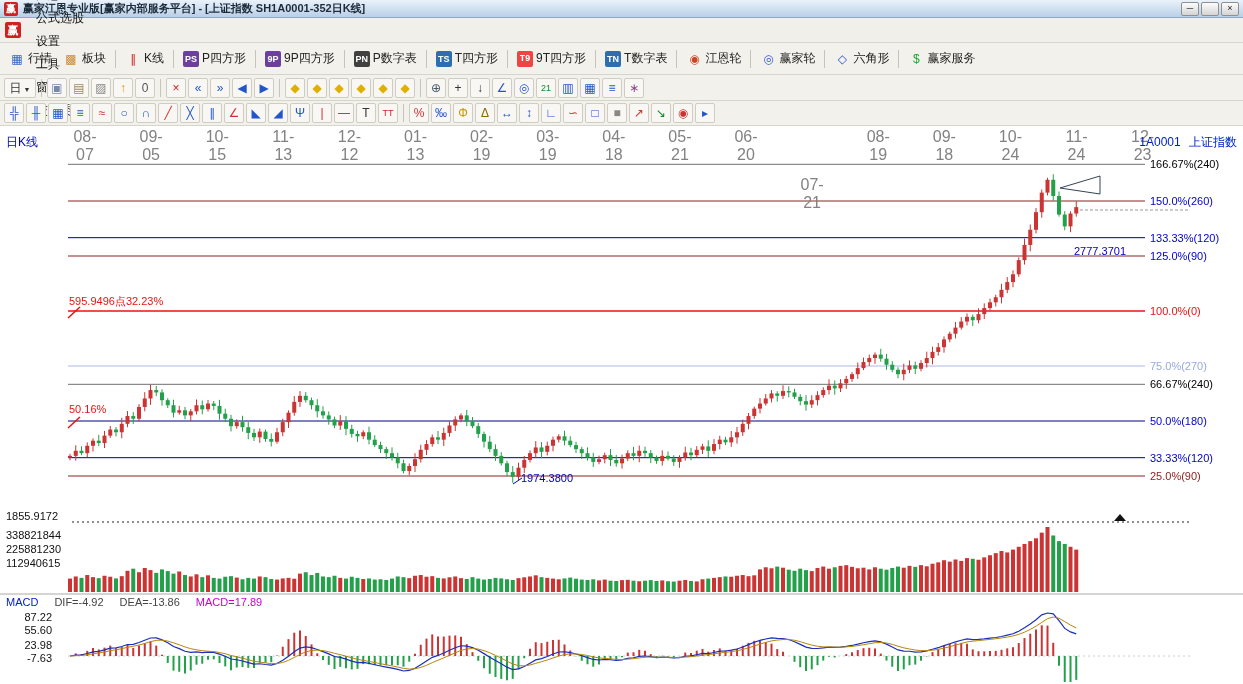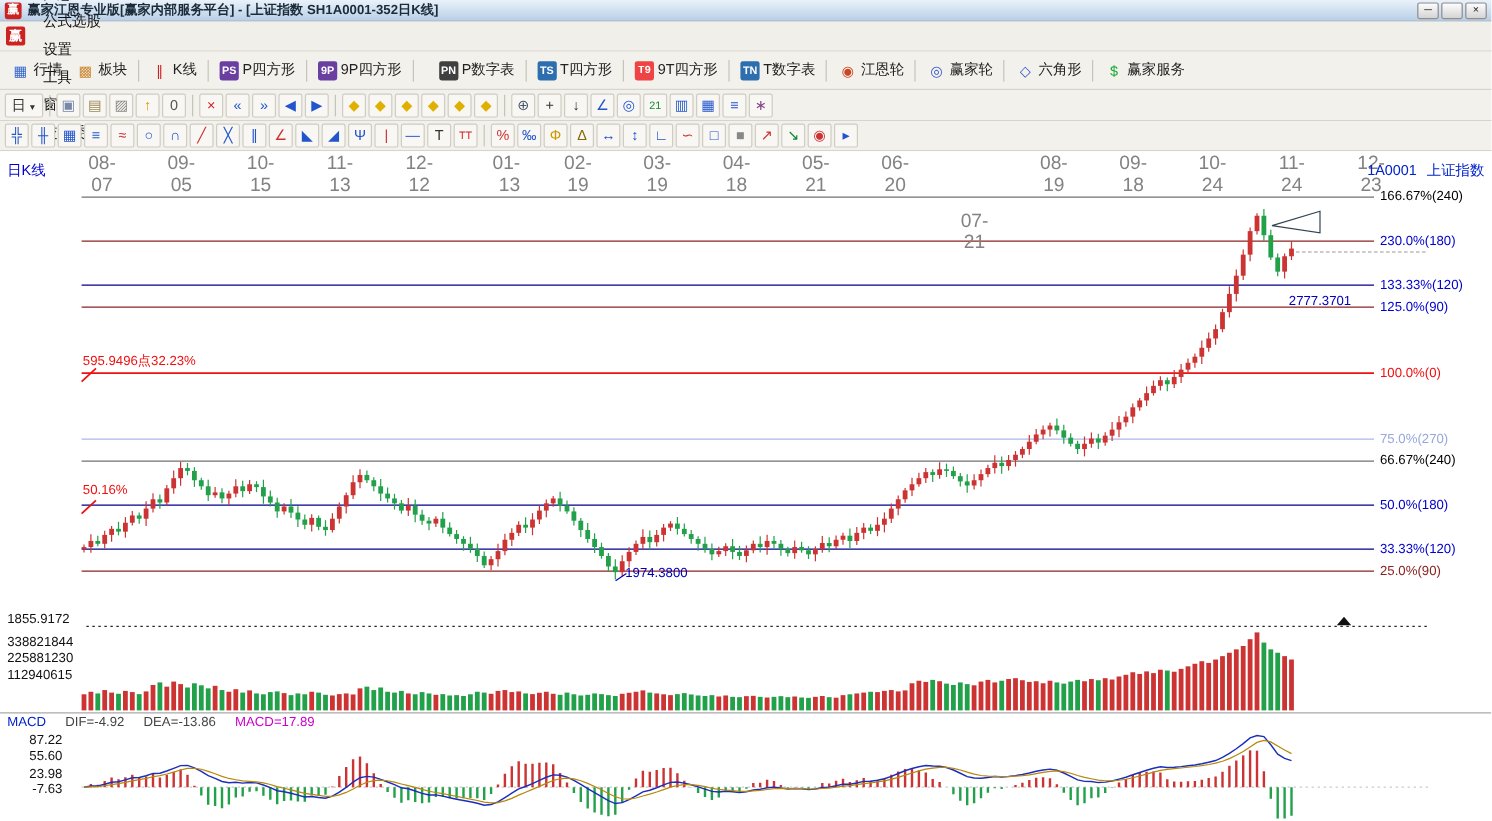--- a/index.html
+++ b/index.html
@@ -93,21 +93,21 @@
       <span class="tb1-icon badge" style="background: rgb(106, 63, 160);">PS</span>
       <span>P四方形</span>
     </div>
     <div class="sep"></div>
     <div class="tb1-btn">
       <span class="tb1-icon badge" style="background: rgb(106, 63, 160);">9P</span>
       <span>9P四方形</span>
     </div>
     <div class="sep"></div>
     <div class="tb1-btn">
-      <span class="tb1-icon badge" style="background: #404040; margin-left: 12px;">PN</span>
+      <span class="tb1-icon badge" style="background: #404040;">PN</span>
       <span>P数字表</span>
     </div>
     <div class="sep"></div>
     <div class="tb1-btn">
       <span class="tb1-icon badge" style="background: rgb(45, 111, 174);">TS</span>
       <span>T四方形</span>
     </div>
     <div class="sep"></div>
     <div class="tb1-btn">
       <span class="tb1-icon badge" style="background: #ef4444; font-family: Liberation Mono, monospace;">T9</span>
@@ -946,36 +946,36 @@
         <polyline points="70,530 75.75,529.6839285714286 81.5,529.4401020408164 87.25,528.8079591836736 93,527.8163733860893 98.75,527.0104314670476 104.5,525.983465288934 110.25,524.7023279269729 116,523.7585458877352 121.75,522.6582585048945 127.5,521.2814899804171 133.25,520.2944753852182 139,519.0155228354332 144.75,517.4401831135327 150.5,515.6344469089772 156.25,514.3601511801193 162,514.1995794508894 167.75,515.0497555505589 173.5,516.8464371491428 179.25,518.7797941141837 185,520.9351662055042 190.75,522.714395555773 196.5,523.7815525888253 202.25,524.7285595812596 208,525.1918605707988 213.75,525.5981581312583 219.5,526.4621504815282 225.25,527.7419799907734 231,529.4855863084834 236.75,530.899821813837 242.5,532.2621742648219 248.25,533.7176291772732 254,535.2067094390244 259.75,536.0474751161474 265.5,536.8733670797751 271.25,537.6390231785545 277,537.566364389443 282.75,536.4278180499728 288.5,534.354902164151 294.25,531.4914086474755 300,528.353682992959 305.75,525.8912899629153 311.5,524.461787526297 317.25,524.132172277401 323,524.6357545620635 328.75,525.7264657606185 334.5,527.3235949574423 340.25,528.6610909464724 346,530.1651339959903 351.75,531.8156536815518 357.5,533.3905124013418 363.25,534.389096064641 369,535.4000802736911 374.75,536.5216171044386 380.5,537.6769265609398 386.25,538.8136672210044 392,539.9189861299825 397.75,541.0618008741195 403.5,542.3752544566656 409.25,543.068407964332 415,542.8006951379997 420.75,541.4185198945908 426.5,539.2841524456352 432.25,536.6289728477128 438,534.2339630193062 443.75,531.8408408520265 449.5,529.3343063569305 455.25,526.8034313244493 461,524.4492422161521 466.75,522.9903185534984 472.5,522.5154461416789 478.25,523.1030005886252 484,524.6107479476048 489.75,526.7950727866543 495.5,529.3788196116408 501.25,532.1933589737583 507,535.1797447913292 512.75,537.9935416561137 518.5,539.6189558789292 524.25,539.8894864459572 530,539.0086959566532 535.75,537.3150076847694 541.5,535.7289279021985 547.25,533.977701783257 553,531.999666256063 558.75,530.0006233827344 564.5,528.5797015879976 570.25,527.9103210369238 576,527.9337131744259 581.75,528.517179569092 587.5,529.5320600400464 593.25,530.8445321685874 599,531.8930558356426 604.75,532.3911777088017 610.5,532.8491753225459 616.25,533.391086192575 622,533.5413213685991 627.75,533.1228586301604 633.5,532.6638316118305 639.25,531.9077542629186 645,531.2702738573007 650.75,531.0375881333989 656.5,531.2031287787888 662.25,531.1728693544916 668,531.2200400245385 673.75,531.4855494714598 679.5,531.5044943632133 685.25,531.0832957546482 691,530.7021812717198 696.75,530.0503614697582 702.5,529.1786356362566 708.25,528.6386483129971 714,527.9156454960203 719.75,526.9854953605084 725.5,526.3259140908718 731.25,525.6138850183265 737,524.7354581937905 742.75,523.4713955560388 748.5,521.8518907466088 754.25,519.9879866094439 760,518.1361053448762 765.75,516.424223609228 771.5,514.9059629921961 777.25,514.0571434317924 783,513.536283234813 788.75,513.5390609961083 794.5,514.2530208458013 800.25,515.6337242809999 806,517.47671334585 811.75,519.1164878705357 817.5,520.2487578903323 823.25,520.8133238521062 829,520.908900641728 834.75,521.090358943092 840.5,521.0836276654559 846.25,520.8485201246546 852,520.3864932464329 857.75,519.6556464461772 863.5,518.6908811982447 869.25,517.682597116607 875,516.7711784065484 880.75,516.474740620388 886.5,517.0389997272533 892.25,518.3586898182624 898,520.2125507073592 903.75,521.8536146306147 909.5,522.9879641494716 915.25,524.0441243384199 921,524.6259389979997 926.75,524.6801560594268 932.5,524.2036373356782 938.25,523.3689111892379 944,522.1241573804041 949.75,520.6557427763236 955.5,519.0736370336473 961.25,517.4620393841582 967,515.9661434541327 972.75,515.1531755693464 978.5,514.5688647792929 984.25,513.9999678960191 990,513.385846706147 995.75,512.7593250778999 1001.5,511.99676481694104 1007.25,511.05828985125754 1013,509.9679166694157 1018.75,508.3736921737917 1024.5,506.1692717613299 1030.25,503.43671441658034 1036,500.18182492325127 1041.75,496.4065536583936 1047.5,492.66590977777554 1053.25,491.0440457118041 1059,492.22969233272056 1064.75,495.62713408470336 1070.5,499.06272059450237 1076.25,501.99689386997875" fill="none" stroke="#b8860b" stroke-width="1"></polyline>
       </g>
     </svg>
 
   <div id="date-axis">
       <span class="date-label" style="left: 67px;">08-07</span>
       <span class="date-label" style="left: 133.1px;">09-05</span>
       <span class="date-label" style="left: 199.2px;">10-15</span>
       <span class="date-label" style="left: 265.3px;">11-13</span>
       <span class="date-label" style="left: 331.4px;">12-12</span>
-      <span class="date-label" style="left: 397.5px; text-align: right;">01-13</span>
+      <span class="date-label" style="left: 397.5px;">01-13</span>
       <span class="date-label" style="left: 463.6px;">02-19</span>
       <span class="date-label" style="left: 529.7px;">03-19</span>
       <span class="date-label" style="left: 595.8px;">04-18</span>
       <span class="date-label" style="left: 661.9px;">05-21</span>
       <span class="date-label" style="left: 728px;">06-20</span>
       <span class="date-label" style="left: 794.1px; margin-top: 48px;">07-21</span>
       <span class="date-label" style="left: 860.2px;">08-19</span>
       <span class="date-label" style="left: 926.3px;">09-18</span>
       <span class="date-label" style="left: 992.4px;">10-24</span>
       <span class="date-label" style="left: 1058.5px;">11-24</span>
       <span class="date-label" style="left: 1124.6px;">12-23</span>
     </div>
   <div id="gann-labels">
       <span class="gann-label" style="top: 32.326px; color: rgb(0, 0, 0);">166.67%(240)</span>
-      <span class="gann-label" style="top: 69px; color: rgb(0, 0, 204);">230.0%(180)</span>
+      <span class="gann-label" style="top: 69px; color: rgb(0, 0, 204);">150.0%(260)</span>
       <span class="gann-label" style="top: 105.674px; color: rgb(0, 0, 204);">133.33%(120)</span>
       <span class="gann-label" style="top: 124px; color: rgb(0, 0, 204);">125.0%(90)</span>
       <span class="gann-label" style="top: 179px; color: rgb(238, 17, 17);">100.0%(0)</span>
       <span class="gann-label" style="top: 234px; color: rgb(152, 168, 221);">75.0%(270)</span>
       <span class="gann-label" style="top: 252.326px; color: rgb(0, 0, 0); text-align: center;">66.67%(240)</span>
       <span class="gann-label" style="top: 289px; color: rgb(0, 0, 204);">50.0%(180)</span>
       <span class="gann-label" style="top: 325.674px; color: rgb(0, 0, 204);">33.33%(120)</span>
       <span class="gann-label" style="top: 344px; color: rgb(139, 34, 34);">25.0%(90)</span>
     </div>
 

